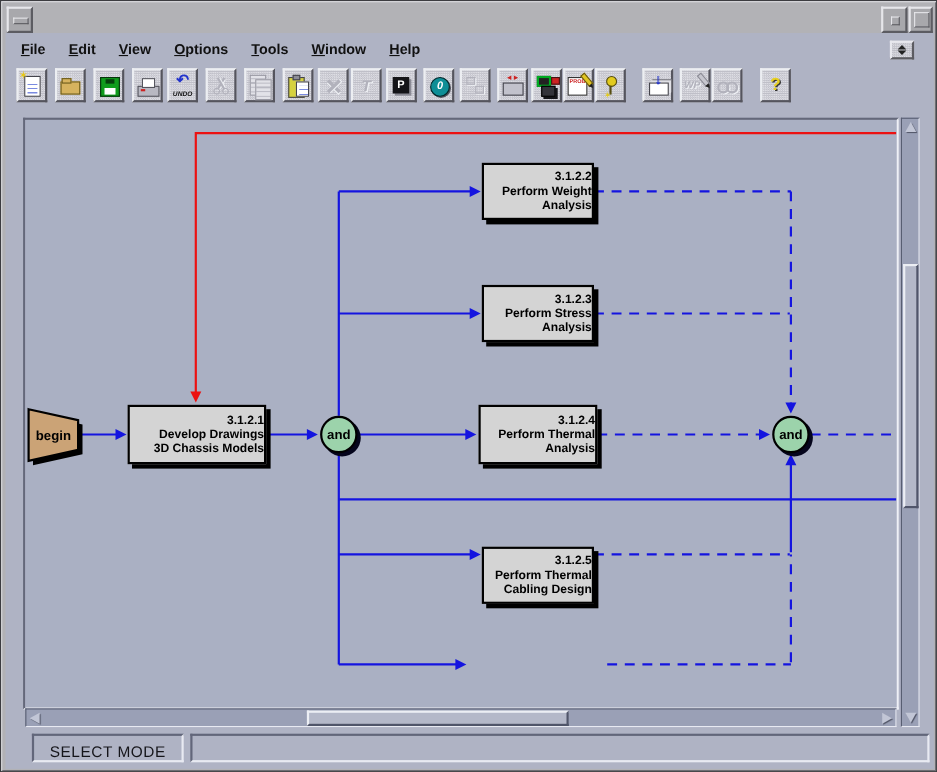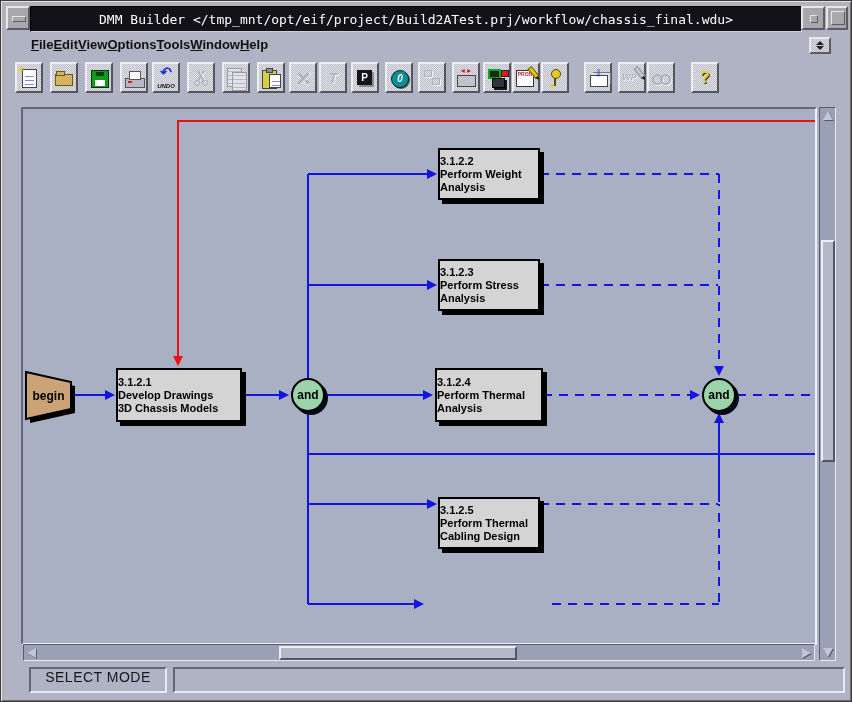--- a/index.html
+++ b/index.html
@@ -21,21 +21,21 @@
         border-top:1px solid #e6e6ea;border-left:1px solid #e6e6ea;
         border-right:1px solid #5c5c62;border-bottom:1px solid #5c5c62;}
   .min-sq{position:absolute;left:7px;top:7px;width:6px;height:6px;background:#a8a8ac;
         border-top:1px solid #e6e6ea;border-left:1px solid #e6e6ea;
         border-right:1px solid #5c5c62;border-bottom:1px solid #5c5c62;}
   .max-sq{position:absolute;left:3px;top:3px;width:12px;height:12px;background:#a8a8ac;
         border-top:1px solid #e6e6ea;border-left:1px solid #e6e6ea;
         border-right:1px solid #5c5c62;border-bottom:1px solid #5c5c62;}
   
   .menubar{left:4px;top:29px;width:844px;height:28px;display:flex;align-items:center;
-        padding-left:26px;box-sizing:border-box;font-weight:bold;font-size:13px;color:#111;}
+        padding-left:14px;box-sizing:border-box;gap:21px;font-weight:bold;font-size:13px;color:#111;}
   .menu-item{cursor:default;}
   .menu-item .mn{text-decoration:underline;}
   .spinner{left:808px;top:36px;width:22px;height:17px;
         background:#cdcdd2;background-image:repeating-conic-gradient(#dcdce2 0% 25%, #bbbbc4 0% 50%);
         background-size:2px 2px;border-top:2px solid #e8e8ee;border-left:2px solid #e8e8ee;
         border-right:2px solid #5c5c62;border-bottom:2px solid #5c5c62;box-sizing:border-box;
         display:flex;flex-direction:column;align-items:center;justify-content:center;gap:1px;}
   .tri-u{width:0;height:0;border-left:4px solid transparent;border-right:4px solid transparent;border-bottom:4px solid #222;}
   .tri-d{width:0;height:0;border-left:4px solid transparent;border-right:4px solid transparent;border-top:4px solid #222;}
   
@@ -96,21 +96,21 @@
   .pcl-g{background:#c6c6ce;border-color:#8a8a94;}
   .lo1,.lo2{position:absolute;top:8px;width:7px;height:7px;border:2px solid #b2b2bc;border-radius:50%;box-shadow:1px 1px 0 #eef0f4;}
   .lo1{left:3px;} .lo2{left:11px;}
   .hq{color:#e8d020;font-size:16px;font-weight:bold;text-shadow:1px 1px 0 #333;}
   
   .canvas-frame{left:20px;top:106px;width:796px;height:538px;box-sizing:border-box;
       border-top:2px solid #64687a;border-left:2px solid #64687a;
       border-bottom:2px solid #eef0f6;border-right:2px solid #eef0f6;}
   .canvas{position:absolute;left:0;top:0;width:792px;height:534px;background:var(--c-canvas,#aab0c3);overflow:hidden;}
   .task{position:absolute;background:var(--c-task-fill,#d4d4d4);border:2px solid #000;box-sizing:border-box;
-      box-shadow:4px 4px 0 0 #000;display:flex;flex-direction:column;align-items:flex-start;justify-content:center;
+      box-shadow:4px 4px 0 0 #000;display:flex;flex-direction:column;align-items:flex-end;justify-content:center;
       font-size:11px;font-weight:bold;line-height:13px;color:#000;text-align:center;}
   .gw{position:absolute;width:34px;height:34px;border-radius:50%;background:var(--c-gateway-fill,#9cd3ab);
       border:2px solid #000;box-sizing:border-box;box-shadow:3px 3px 0 0 #05051c;
       display:flex;align-items:center;justify-content:center;font-size:12px;font-weight:bold;color:#000;}
   .begin-label{position:absolute;left:3px;top:263px;width:45px;height:47px;display:flex;align-items:center;
       justify-content:center;font-size:12px;font-weight:bold;color:#000;}
   .lk{stroke:var(--c-link,#1414e0);stroke-width:2;fill:none;}
   .lkd{stroke:var(--c-link,#1414e0);stroke-width:2;fill:none;stroke-dasharray:9 7;}
   .fb{stroke:var(--c-feedback,#ec1111);stroke-width:2;fill:none;}
   .ah{fill:var(--c-link,#1414e0);stroke:none;}
@@ -126,34 +126,31 @@
       border-right:2px solid #50556a;border-bottom:2px solid #50556a;}
   .sb-arr{position:absolute;width:0;height:0;}
   .arr-u{left:3px;top:3px;border-left:5px solid transparent;border-right:5px solid transparent;border-bottom:9px solid #c2c6d6;filter:drop-shadow(1px 1px 0 #565a6c);}
   .arr-d{left:3px;bottom:3px;border-left:5px solid transparent;border-right:5px solid transparent;border-top:9px solid #c2c6d6;filter:drop-shadow(1px 1px 0 #565a6c);}
   .arr-l{left:3px;top:3px;border-top:5px solid transparent;border-bottom:5px solid transparent;border-right:9px solid #c2c6d6;filter:drop-shadow(1px 1px 0 #565a6c);}
   .arr-r{right:3px;top:3px;border-top:5px solid transparent;border-bottom:5px solid transparent;border-left:9px solid #c2c6d6;filter:drop-shadow(1px 1px 0 #565a6c);}
   
   .spanel{box-sizing:border-box;background:#afb3c4;
       border-top:2px solid #62667a;border-left:2px solid #62667a;
       border-bottom:2px solid #e8eaf2;border-right:2px solid #e8eaf2;
-      display:flex;align-items:flex-start;justify-content:center;
+      display:flex;align-items:flex-end;justify-content:center;
       font-size:14px;color:#15151a;letter-spacing:0.5px;}
 </style>
 </head>
 <body>
 
 <div class="app">
   <div class="abs body-bg"></div>
 
   <div class="abs tbtn" style="left:5px;top:5px;width:24px;height:24px;">
     <span class="menu-dash"></span>
-  </div>
-  <div class="abs titlebar">
-    <span>DMM Builder &lt;/tmp_mnt/opt/eif/project/Build2ATest.prj/workflow/chassis_final.wdu&gt;</span>
   </div>
   <div class="abs tbtn" style="left:800px;top:5px;width:24px;height:24px;">
     <span class="min-sq"></span>
   </div>
   <div class="abs tbtn" style="left:825px;top:5px;width:22px;height:24px;">
     <span class="max-sq"></span>
   </div>
 
   <div class="abs menubar">
     <span class="menu-item"><span class="mn">F</span><span>ile</span></span>

